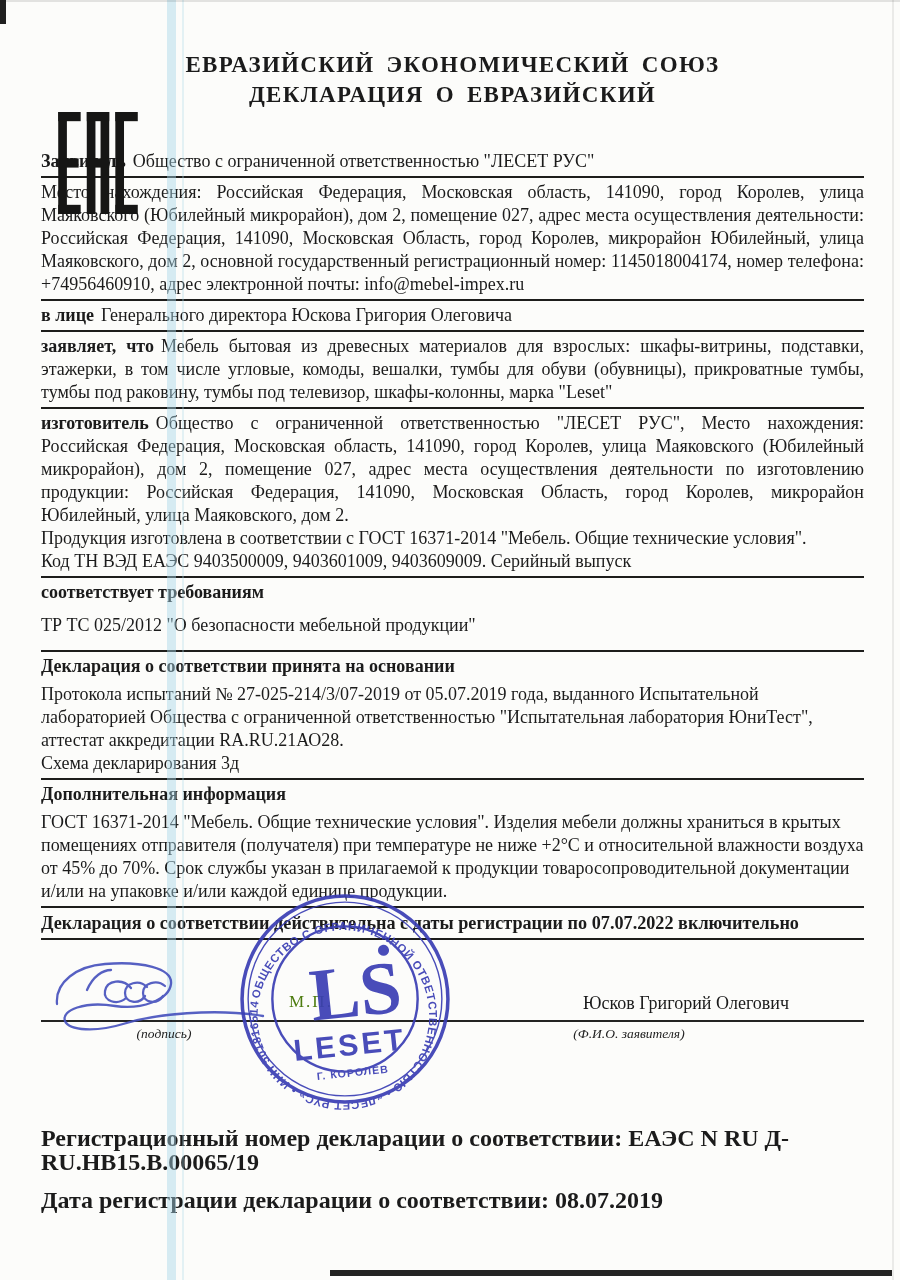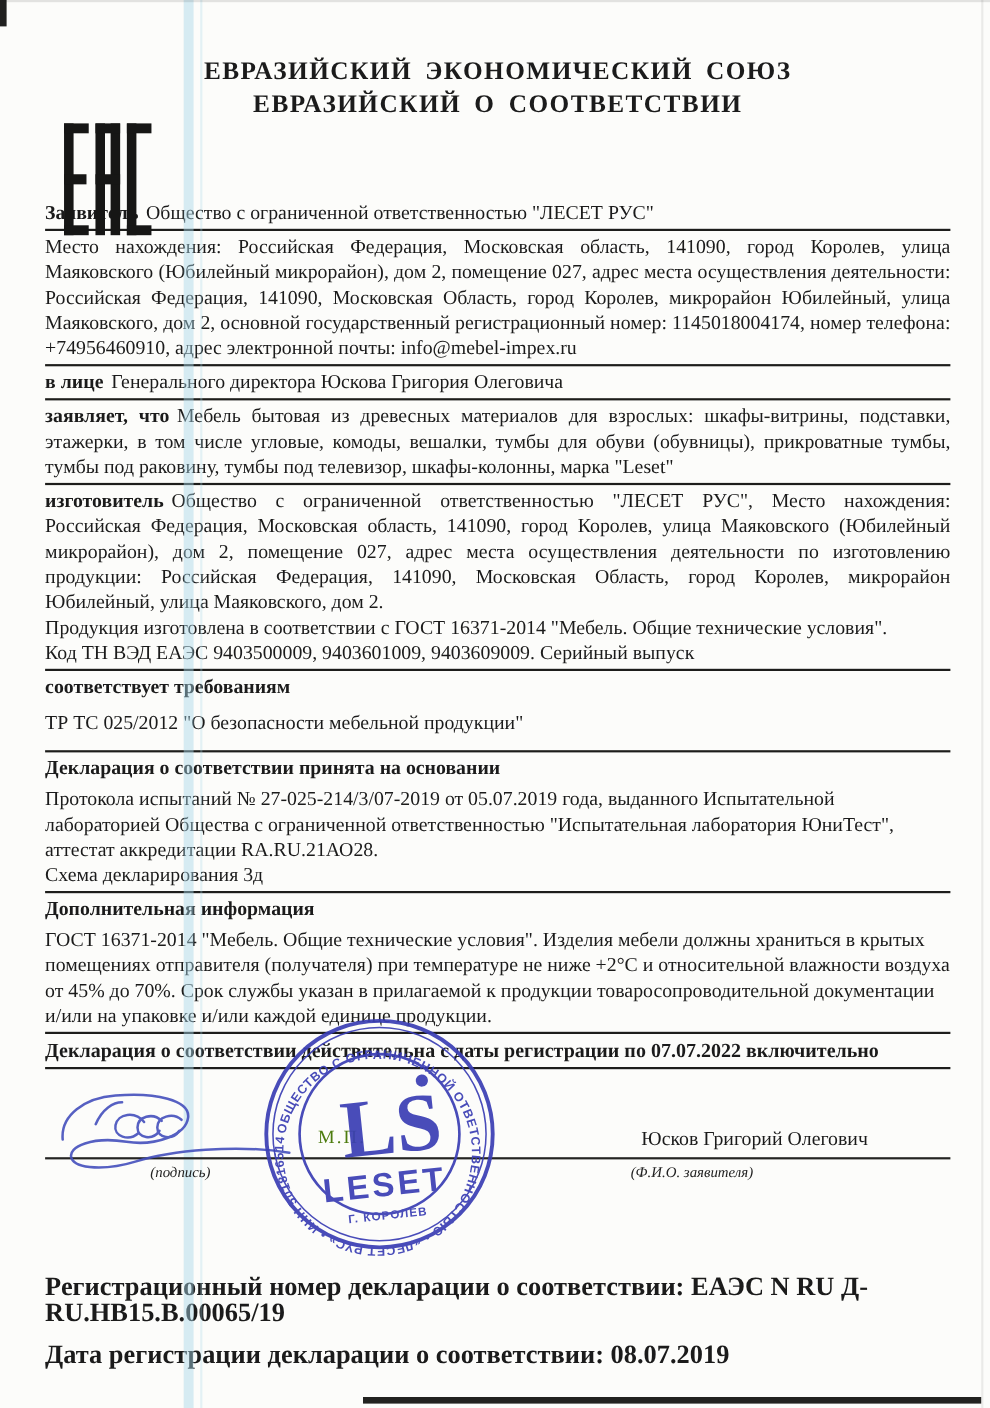--- a/index.html
+++ b/index.html
@@ -17,21 +17,21 @@
   
   .scan-streak{position:absolute;top:0;bottom:0;pointer-events:none;}
   .streak-main{left:167px;width:9px;background:rgba(168,214,232,0.45);}
   .streak-thin{left:182px;width:2px;background:rgba(168,214,232,0.30);}
   .right-edge{position:absolute;top:0;bottom:0;left:892px;width:2px;background:rgba(0,0,0,0.07);}
   .top-edge{position:absolute;top:0;left:0;right:0;height:2px;background:rgba(0,0,0,0.10);}
   .corner-notch{position:absolute;top:0;left:0;width:6px;height:24px;background:#20201f;}
   .bottom-bar{position:absolute;top:1270px;left:330px;width:562px;height:6px;background:#222220;}
 
   .title{ text-align:center;font-weight:bold;font-size:23px;letter-spacing:1.3px;word-spacing:5px;line-height:30px;}
-  .title-wrap{margin-bottom:72px;}
+  .title-wrap{margin-bottom:40px;}
 
   .eac{position:absolute;left:58px;top:112px;width:80px;height:102px;}
 
   .row18{font-size:18px;line-height:23px;}
   .lbl{font-weight:bold;margin-right:7px;}
   p{margin:0;}
   .just{text-align:justify;}
   .rule{border:none;border-top:2.5px solid #1d1d1b;margin:3px 0 3px 0;}
   .gap-s{height:5px;}
   .gap-m{height:10px;}
@@ -73,21 +73,21 @@
       <rect x="28" y="0" width="22" height="9"></rect>
       <rect x="28" y="45.5" width="22" height="9"></rect>
       <rect x="56" y="0" width="8.5" height="100"></rect>
       <rect x="56" y="0" width="22" height="9"></rect>
       <rect x="56" y="91" width="22" height="9"></rect>
     </g>
   </svg>
 
   <div class="title-wrap">
     <div class="title">ЕВРАЗИЙСКИЙ ЭКОНОМИЧЕСКИЙ СОЮЗ</div>
-    <div class="title">ЕВРАЗИЙСКИЙ О СООТВЕТСТВИИ</div>
+    <div class="title">ДЕКЛАРАЦИЯ О ЕВРАЗИЙСКИЙ</div>
   </div>
 
   <p class="row18"><span class="lbl">Заявитель</span><span>Общество с ограниченной ответственностью "ЛЕСЕТ РУС"</span></p>
 
   <hr class="rule">
 
   <p class="row18 just">Место нахождения: Российская Федерация, Московская область, 141090, город Королев, улица Маяковского (Юбилейный микрорайон), дом 2, помещение 027, адрес места осуществления деятельности: Российская Федерация, 141090, Московская Область, город Королев, микрорайон Юбилейный, улица Маяковского, дом 2, основной государственный регистрационный номер: 1145018004174, номер телефона: +74956460910, адрес электронной почты: info@mebel-impex.ru</p>
 
   <hr class="rule">
 

